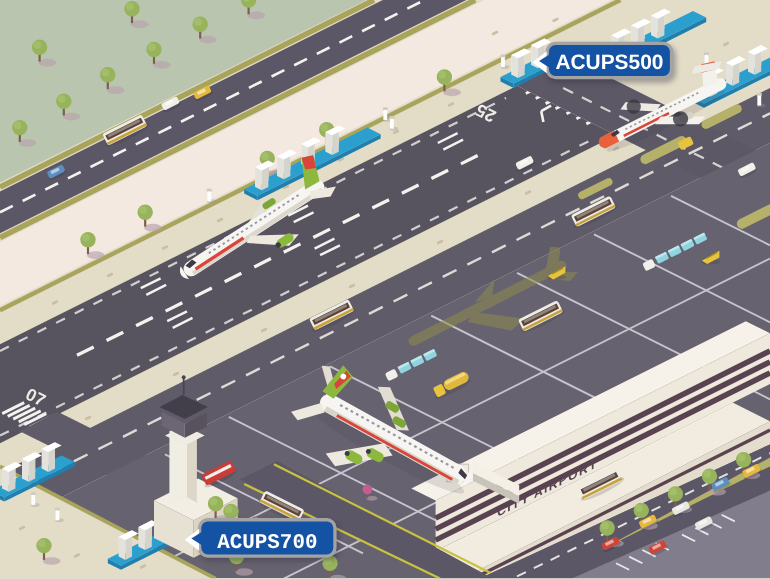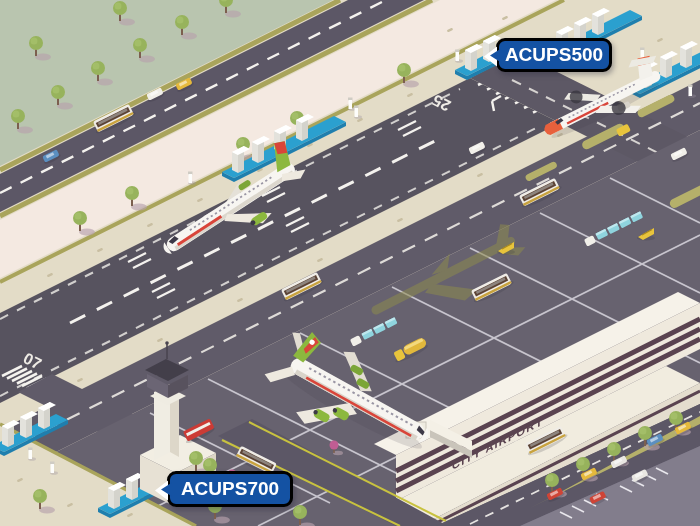--- a/index.html
+++ b/index.html
@@ -1,29 +1,29 @@
 <!DOCTYPE html>
 <html><head>
 <meta charset="utf-8">
 <style>
   html,body{margin:0;padding:0;background:#ffffff;}
   .scene{position:relative;width:700px;height:526px;overflow:hidden;background:#e3dcc7;
          font-family:"Liberation Sans",sans-serif;}
   .scene svg{position:absolute;left:0;top:0;}
-  .callout{position:absolute;background:var(--callout-blue,#1452a3);border:3px solid #000000;
-           border-radius:9px;color:#fff;display:flex;align-items:center;justify-content:center;
+  .callout{position:absolute;background:var(--callout-blue,#1452a3);border:3px solid #a3a3a3;
+           border-radius:9px;color:#fff;display:flex;align-items:flex-end;justify-content:center;
            font-weight:700;font-size:19px;letter-spacing:0px;
            box-shadow:2px 3px 5px rgba(40,40,60,.35);}
   .callout::before{content:"";position:absolute;left:-15px;top:50%;transform:translateY(-42%);
            border:10px solid transparent;border-right:13px solid #fff;border-left:0;}
   .callout::after{content:"";position:absolute;left:-9px;top:50%;transform:translateY(-46%);
            border:7px solid transparent;border-right:11px solid var(--callout-blue,#1452a3);border-left:0;}
   .c500 {left:496px;top:38px; width:110px;height:28px;}
   .c1050{left:339px;top:126px;width:127px;height:29px;}
-  .c700 {left:167px;top:471px;width:120px;height:30px;}
+  .c700 {left:180px;top:471px;width:120px;height:30px;font-family:Liberation Mono, monospace;}
   text{font-family:"Liberation Sans",sans-serif;}
 </style>
 </head>
 <body>
 
 <div class="scene" style="--callout-blue: #1452a3;">
 <svg width="700" height="526" viewBox="0 0 700 526">
   <defs>
     <g id="tree">
       <ellipse cx="7" cy="2" rx="8" ry="3.5" fill="#b7a2ac" opacity="0.65"></ellipse>

